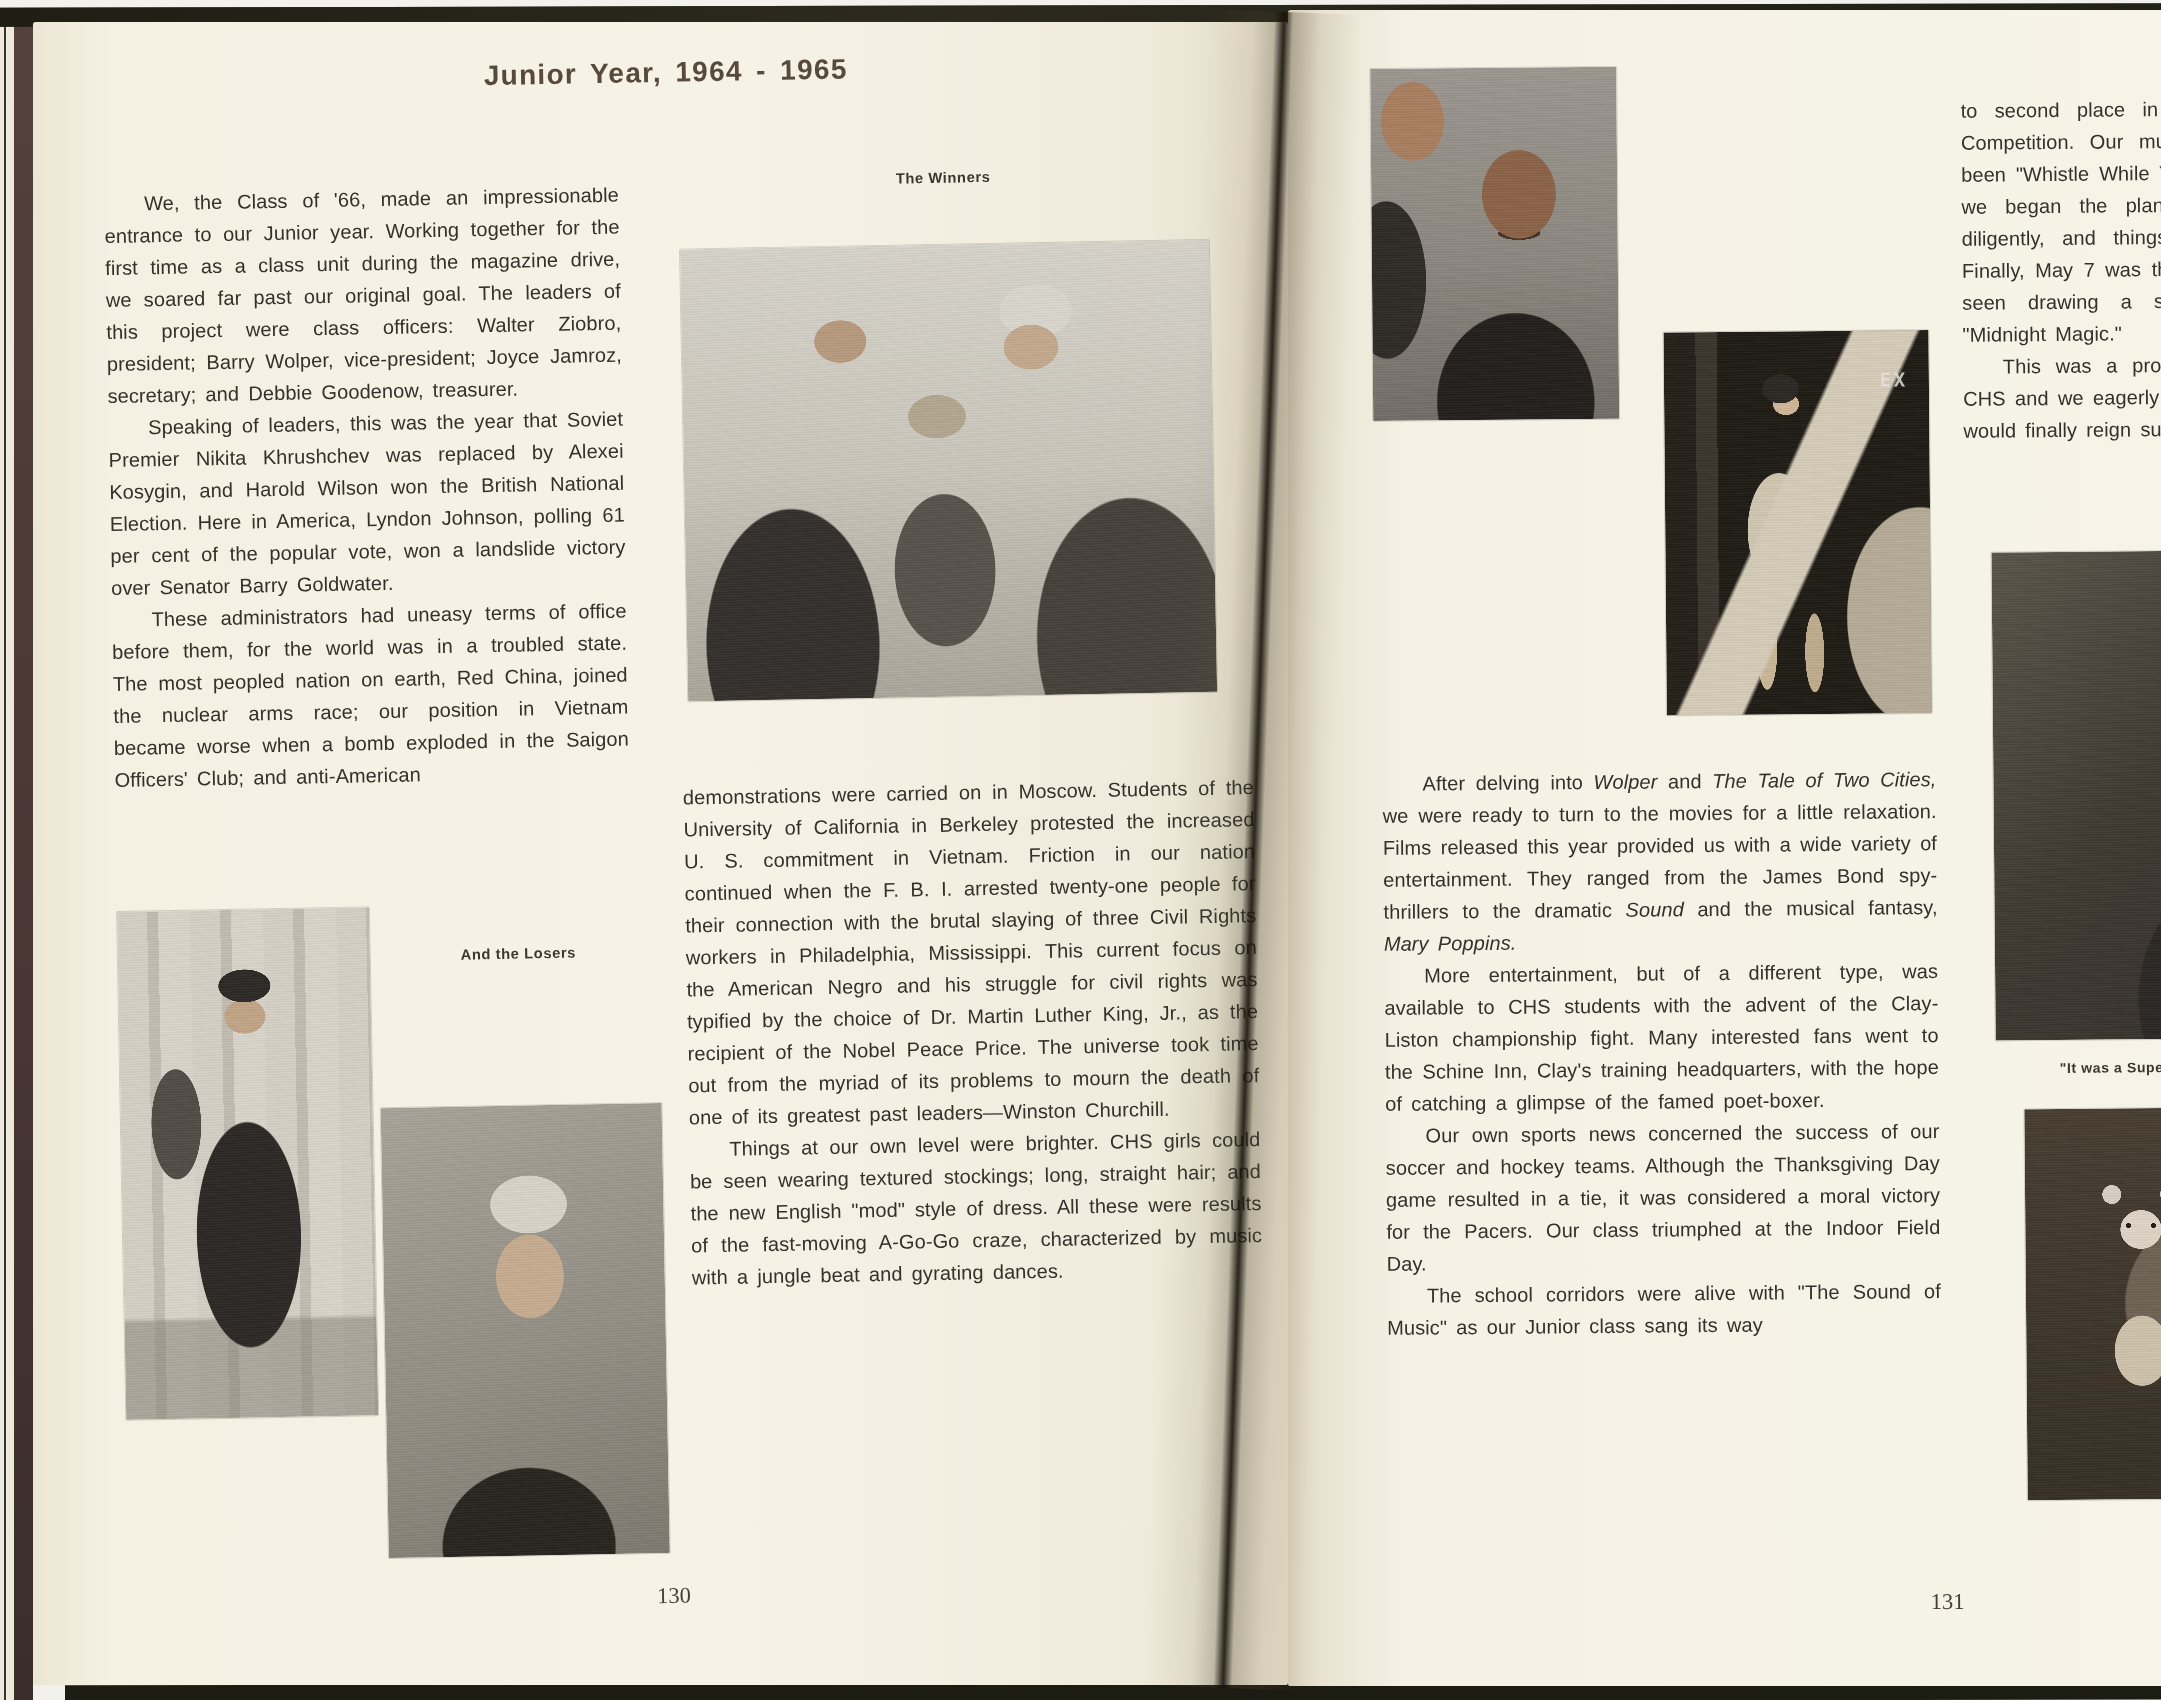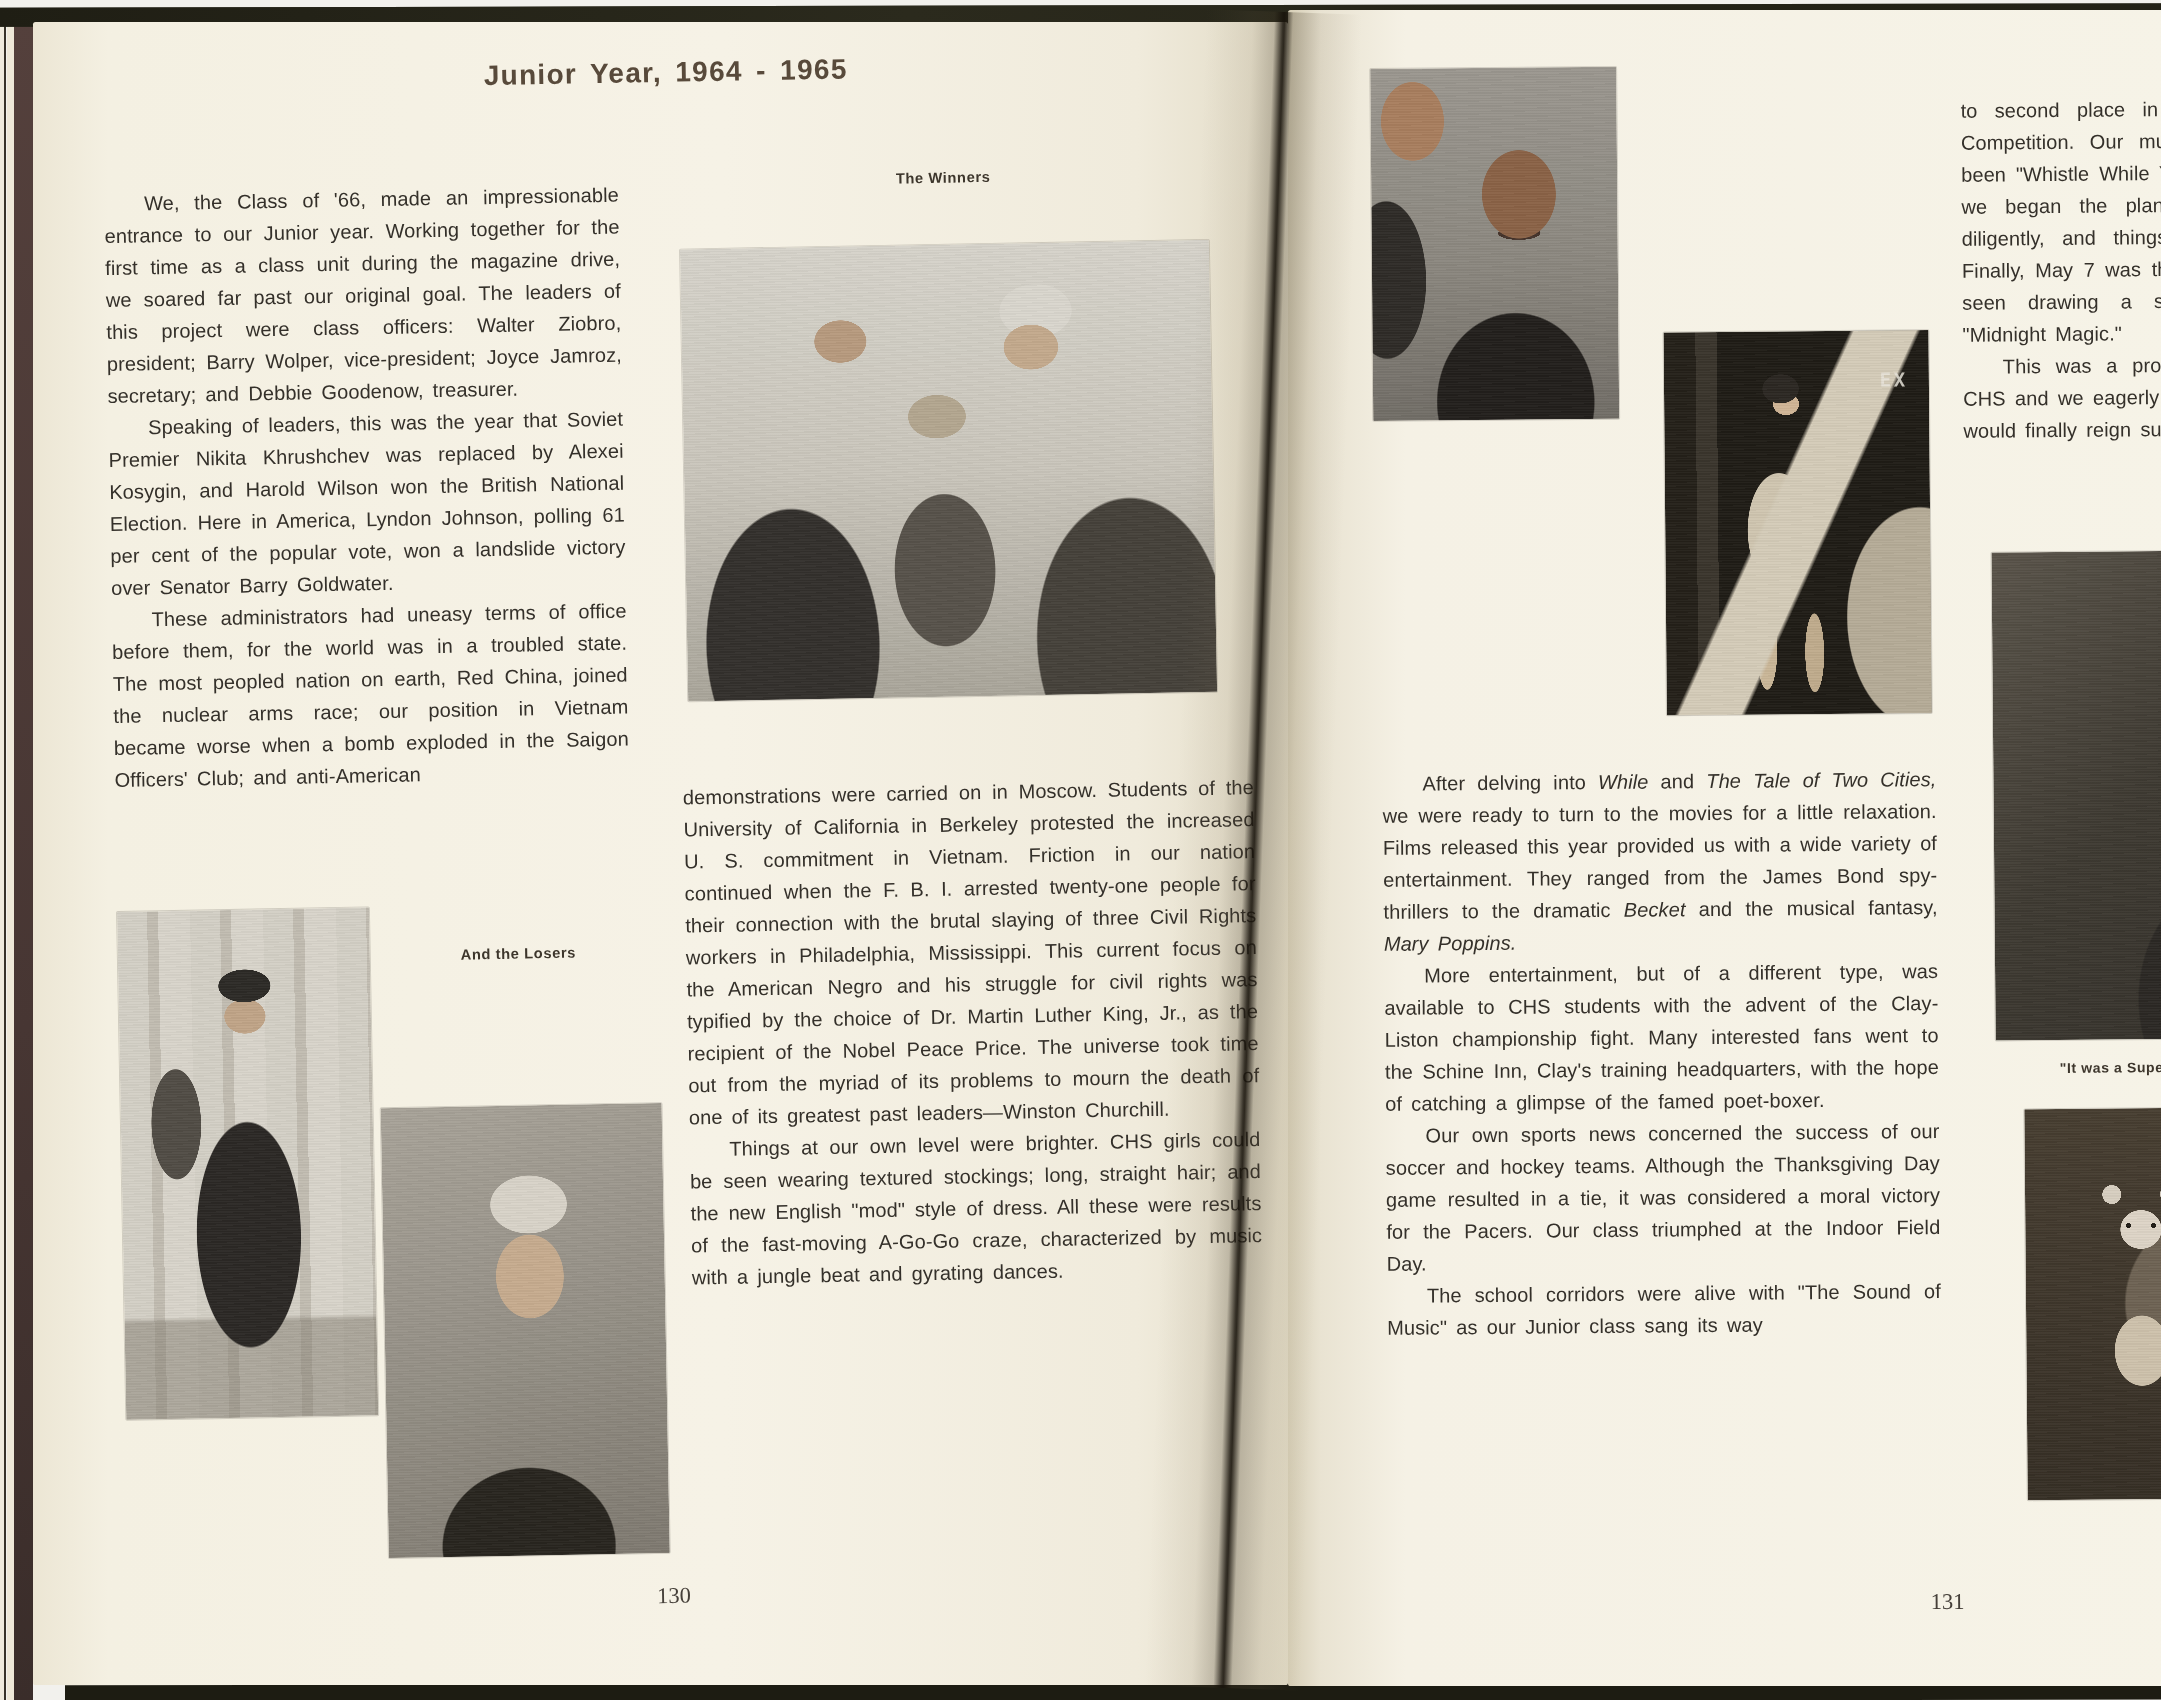--- a/index.html
+++ b/index.html
@@ -175,21 +175,21 @@
 
       <div class="col col-rightB" data-no-indent-first="1">
           <p class="para">to second place in the first Annual Interclass Singing Competition. Our musical selection actually should have been "Whistle While You Work," for it was at this time that we began the plans for our prom. Everyone labored diligently, and things proceeded relatively on schedule. Finally, May 7 was the evening two giant white mice were seen drawing a shimmering pumpkin coach to our "Midnight Magic."</p>
           <p class="para">This was a proper culmination to our third year at CHS and we eagerly looked forward to our fourth when we would finally reign supreme as Seniors.</p>
         </div>
 
       <div class="photo ph-poppins" title="smiling woman in dark hat and coat with white blouse"></div>
       <div class="caption cap-poppins">"It was a Supercalifragilisticexpialidocious Year."</div>
 
       <div class="col col-rightA">
-          <p class="para">After delving into <i>While</i> and <i>The Tale of Two Cities,</i> we were ready to turn to the movies for a little relaxation. Films released this year provided us with a wide variety of entertainment. They ranged from the James Bond spy-thrillers to the dramatic <i>Becket</i> and the musical fantasy, <i>Mary Poppins.</i></p>
+          <p class="para">After delving into <i>Wolper</i> and <i>The Tale of Two Cities,</i> we were ready to turn to the movies for a little relaxation. Films released this year provided us with a wide variety of entertainment. They ranged from the James Bond spy-thrillers to the dramatic <i>Sound</i> and the musical fantasy, <i>Mary Poppins.</i></p>
           <p class="para">More entertainment, but of a different type, was available to CHS students with the advent of the Clay-Liston championship fight. Many interested fans went to the Schine Inn, Clay's training headquarters, with the hope of catching a glimpse of the famed poet-boxer.</p>
           <p class="para">Our own sports news concerned the success of our soccer and hockey teams. Although the Thanksgiving Day game resulted in a tie, it was considered a moral victory for the Pacers. Our class triumphed at the Indoor Field Day.</p>
           <p class="para">The school corridors were alive with "The Sound of Music" as our Junior class sang its way</p>
         </div>
 
       <div class="photo ph-mice" title="two mouse puppets dancing"></div>
       <div class="caption cap-winners-bottom">The Winners</div>
 
       <div class="pagenum pagenum-right">131</div>
     </div>

